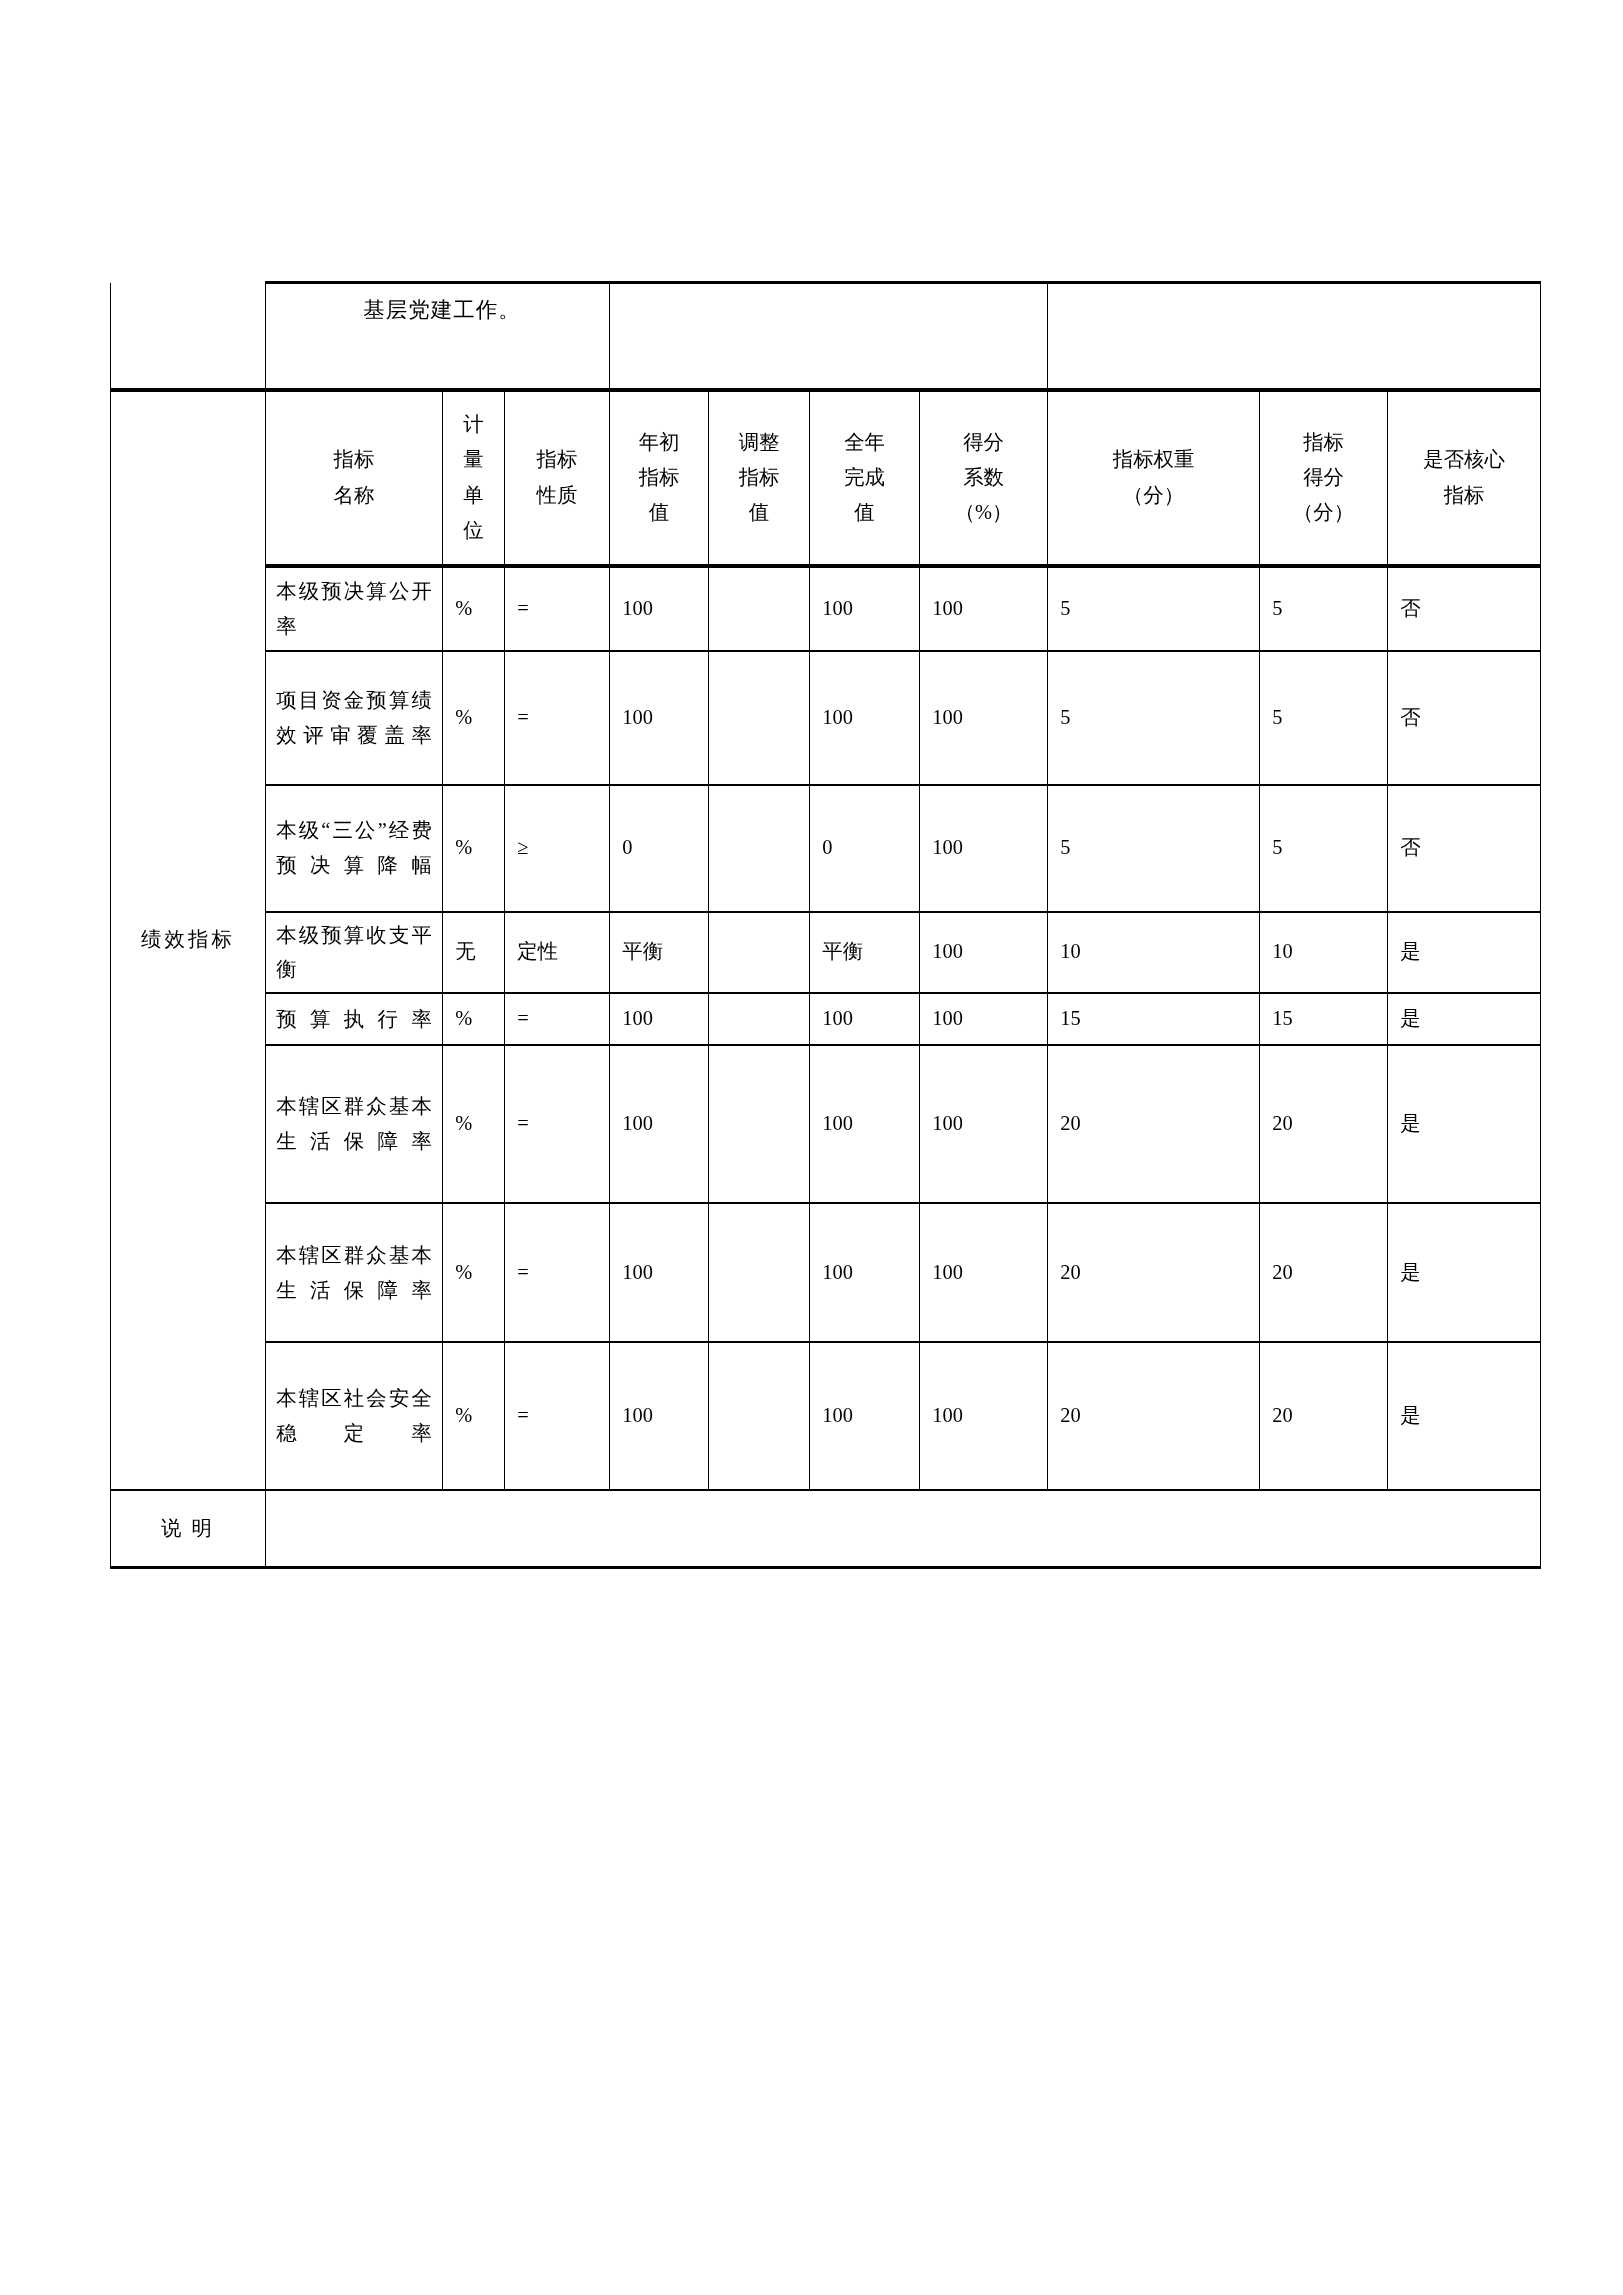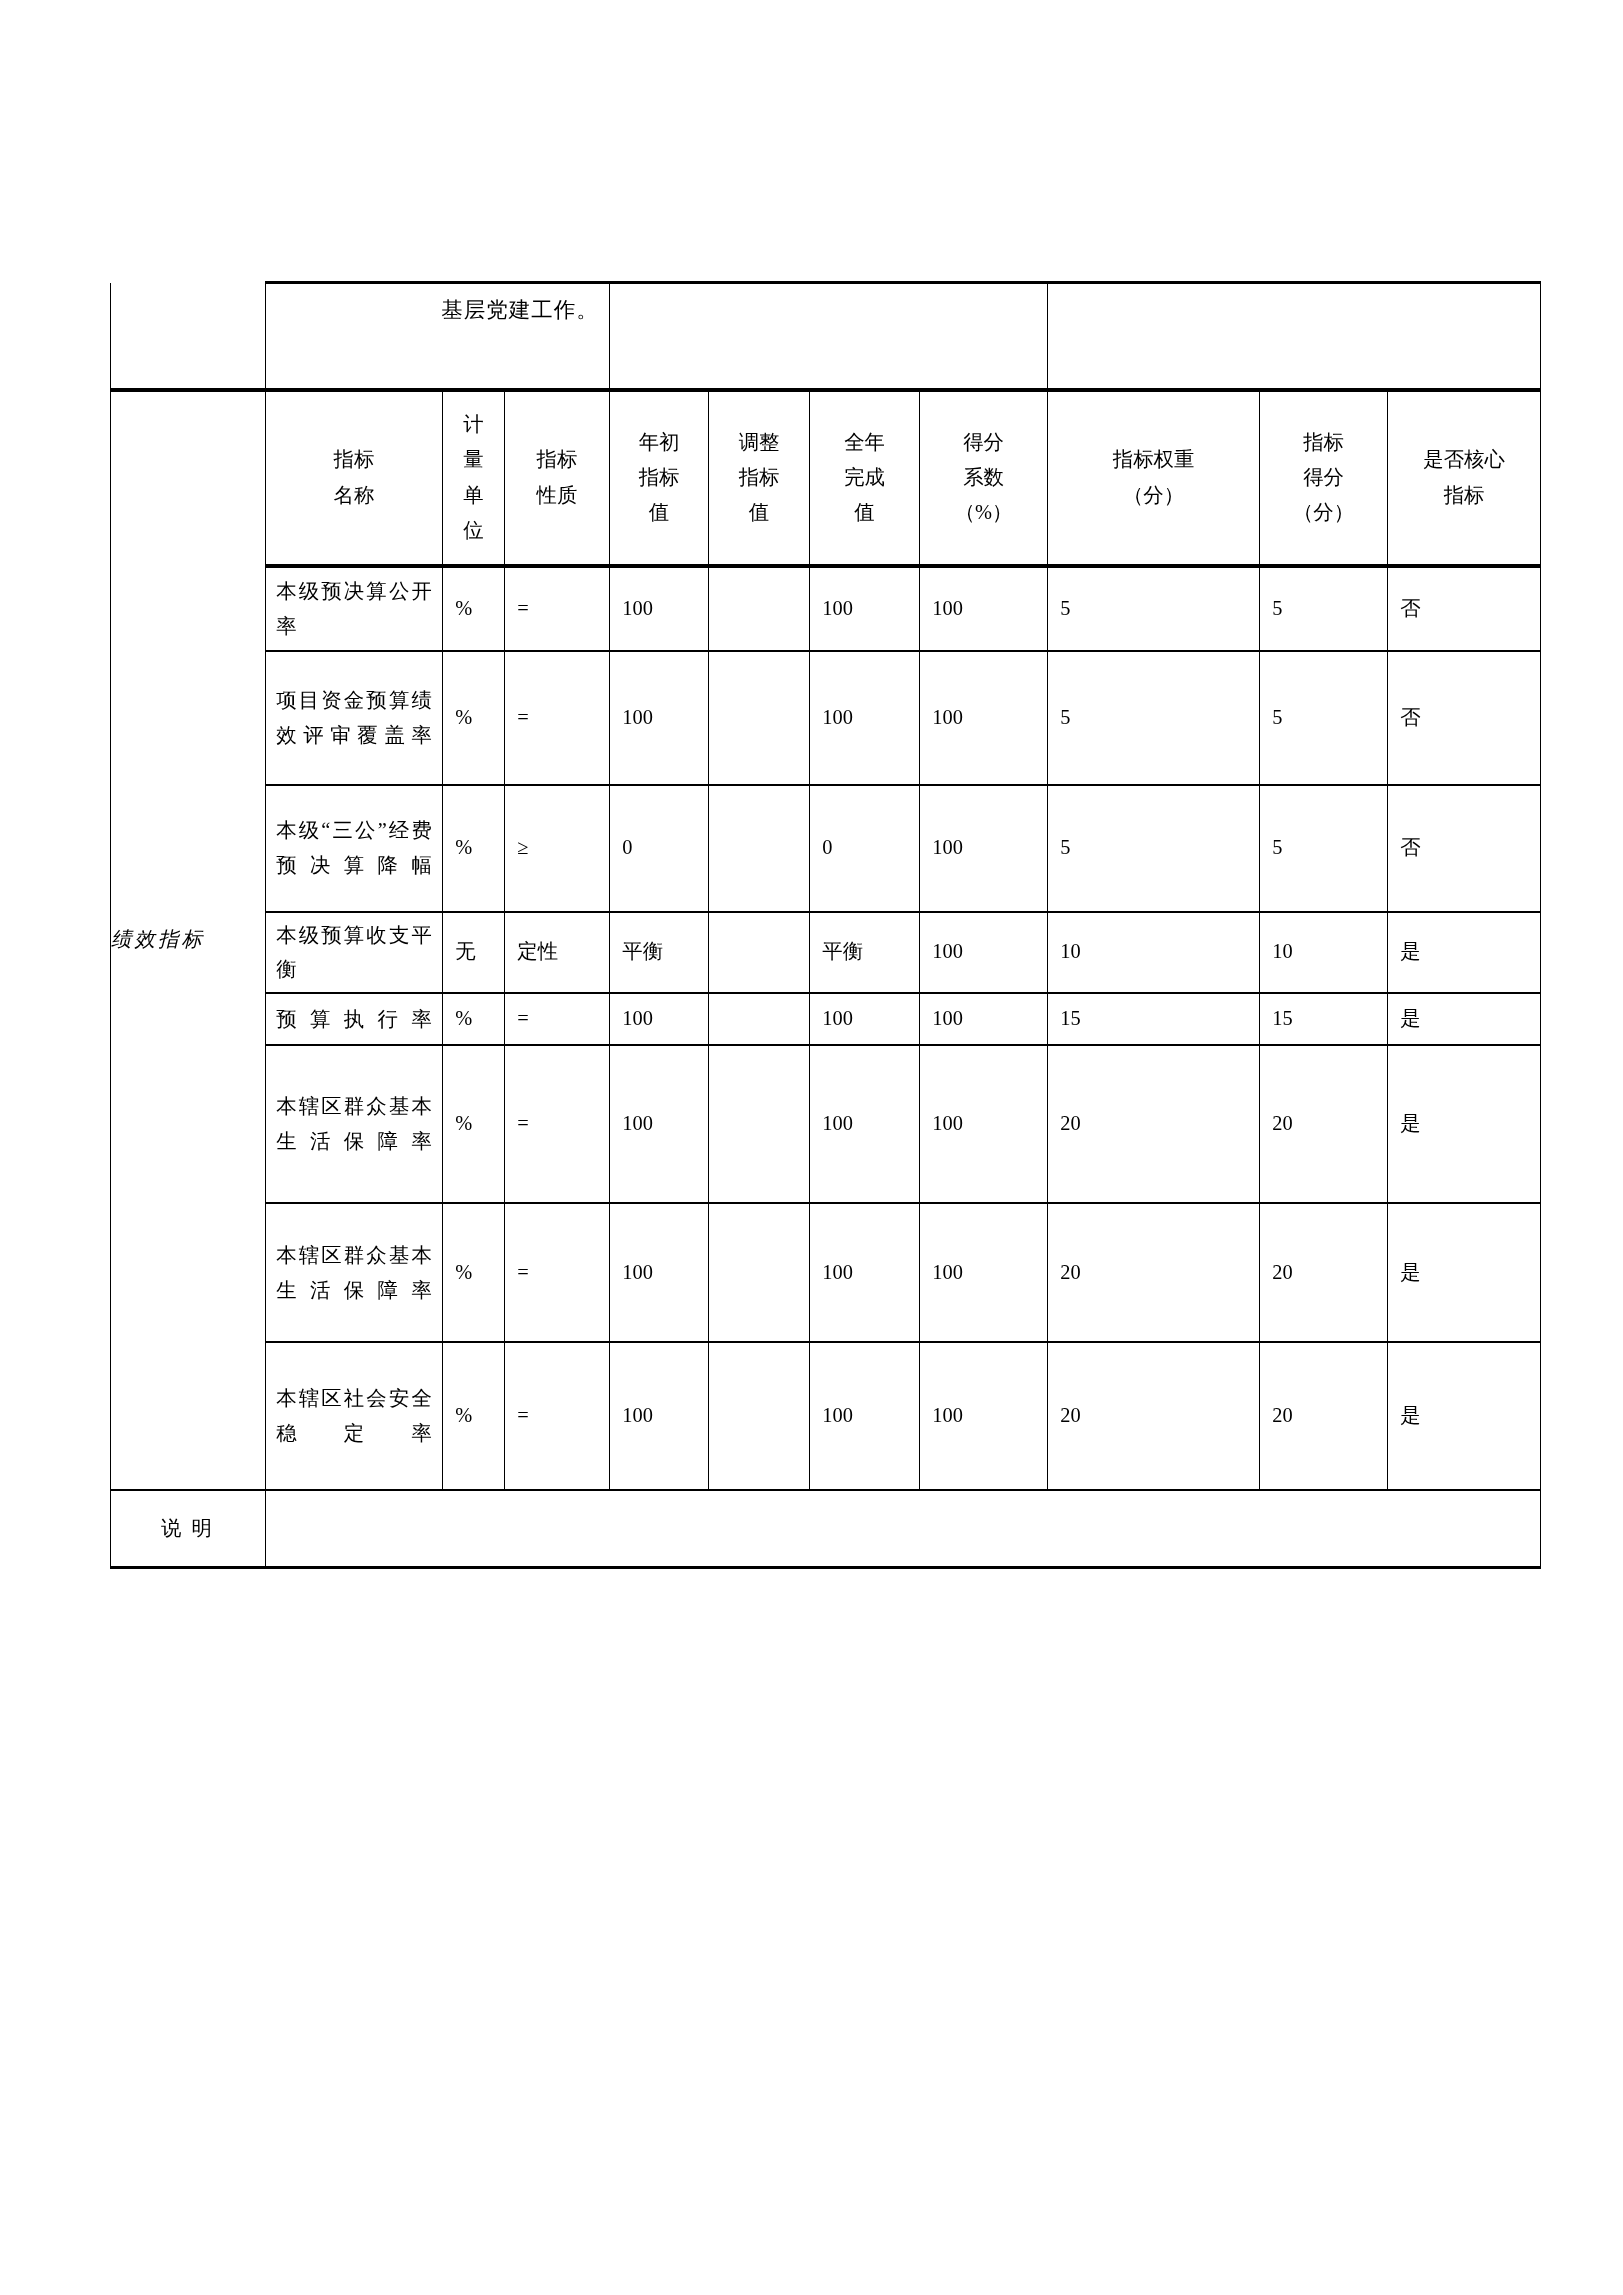--- a/index.html
+++ b/index.html
@@ -33,42 +33,42 @@
   }
   
   tr.sep-mid > td   { border-top-width: 2.6px; }
   tr.sep-thick > td { border-top-width: 4.1px; }
   tr.row-top > td   { border-top-width: 3.6px; }
   td.no-top { border-top: none; }
   tr.last > td { border-bottom-width: 3.6px; margin-left: 38px; }
 
   td.cont-cell {
     vertical-align: top;
-    text-align: right;
+    text-align: center;
     padding: 10.2px 10.2px 0 19.4px;
     font-size: 21.5px;
     letter-spacing: 1px;
   }
   td.hdr {
     text-align: center;
     white-space: pre-line;
     padding: 5.1px 3.1px;
     line-height: 1.72;
   }
   td.name-cell {
     text-align: justify;
     text-align-last: justify;
     text-justify: inter-character;
     padding: 5.1px 10.2px;
     line-height: 1.7;
   }
   td.perf-label {
+    text-align: center;
     letter-spacing: 3.1px;
     padding: 0;
-    font-style: italic;
   }
   td.note-label {
     text-align: center;
     letter-spacing: 10.2px;
     padding: 0 0 0 7.2px;
   }
   td.val { text-align: left; }
 </style>
 </head>
 <body>

